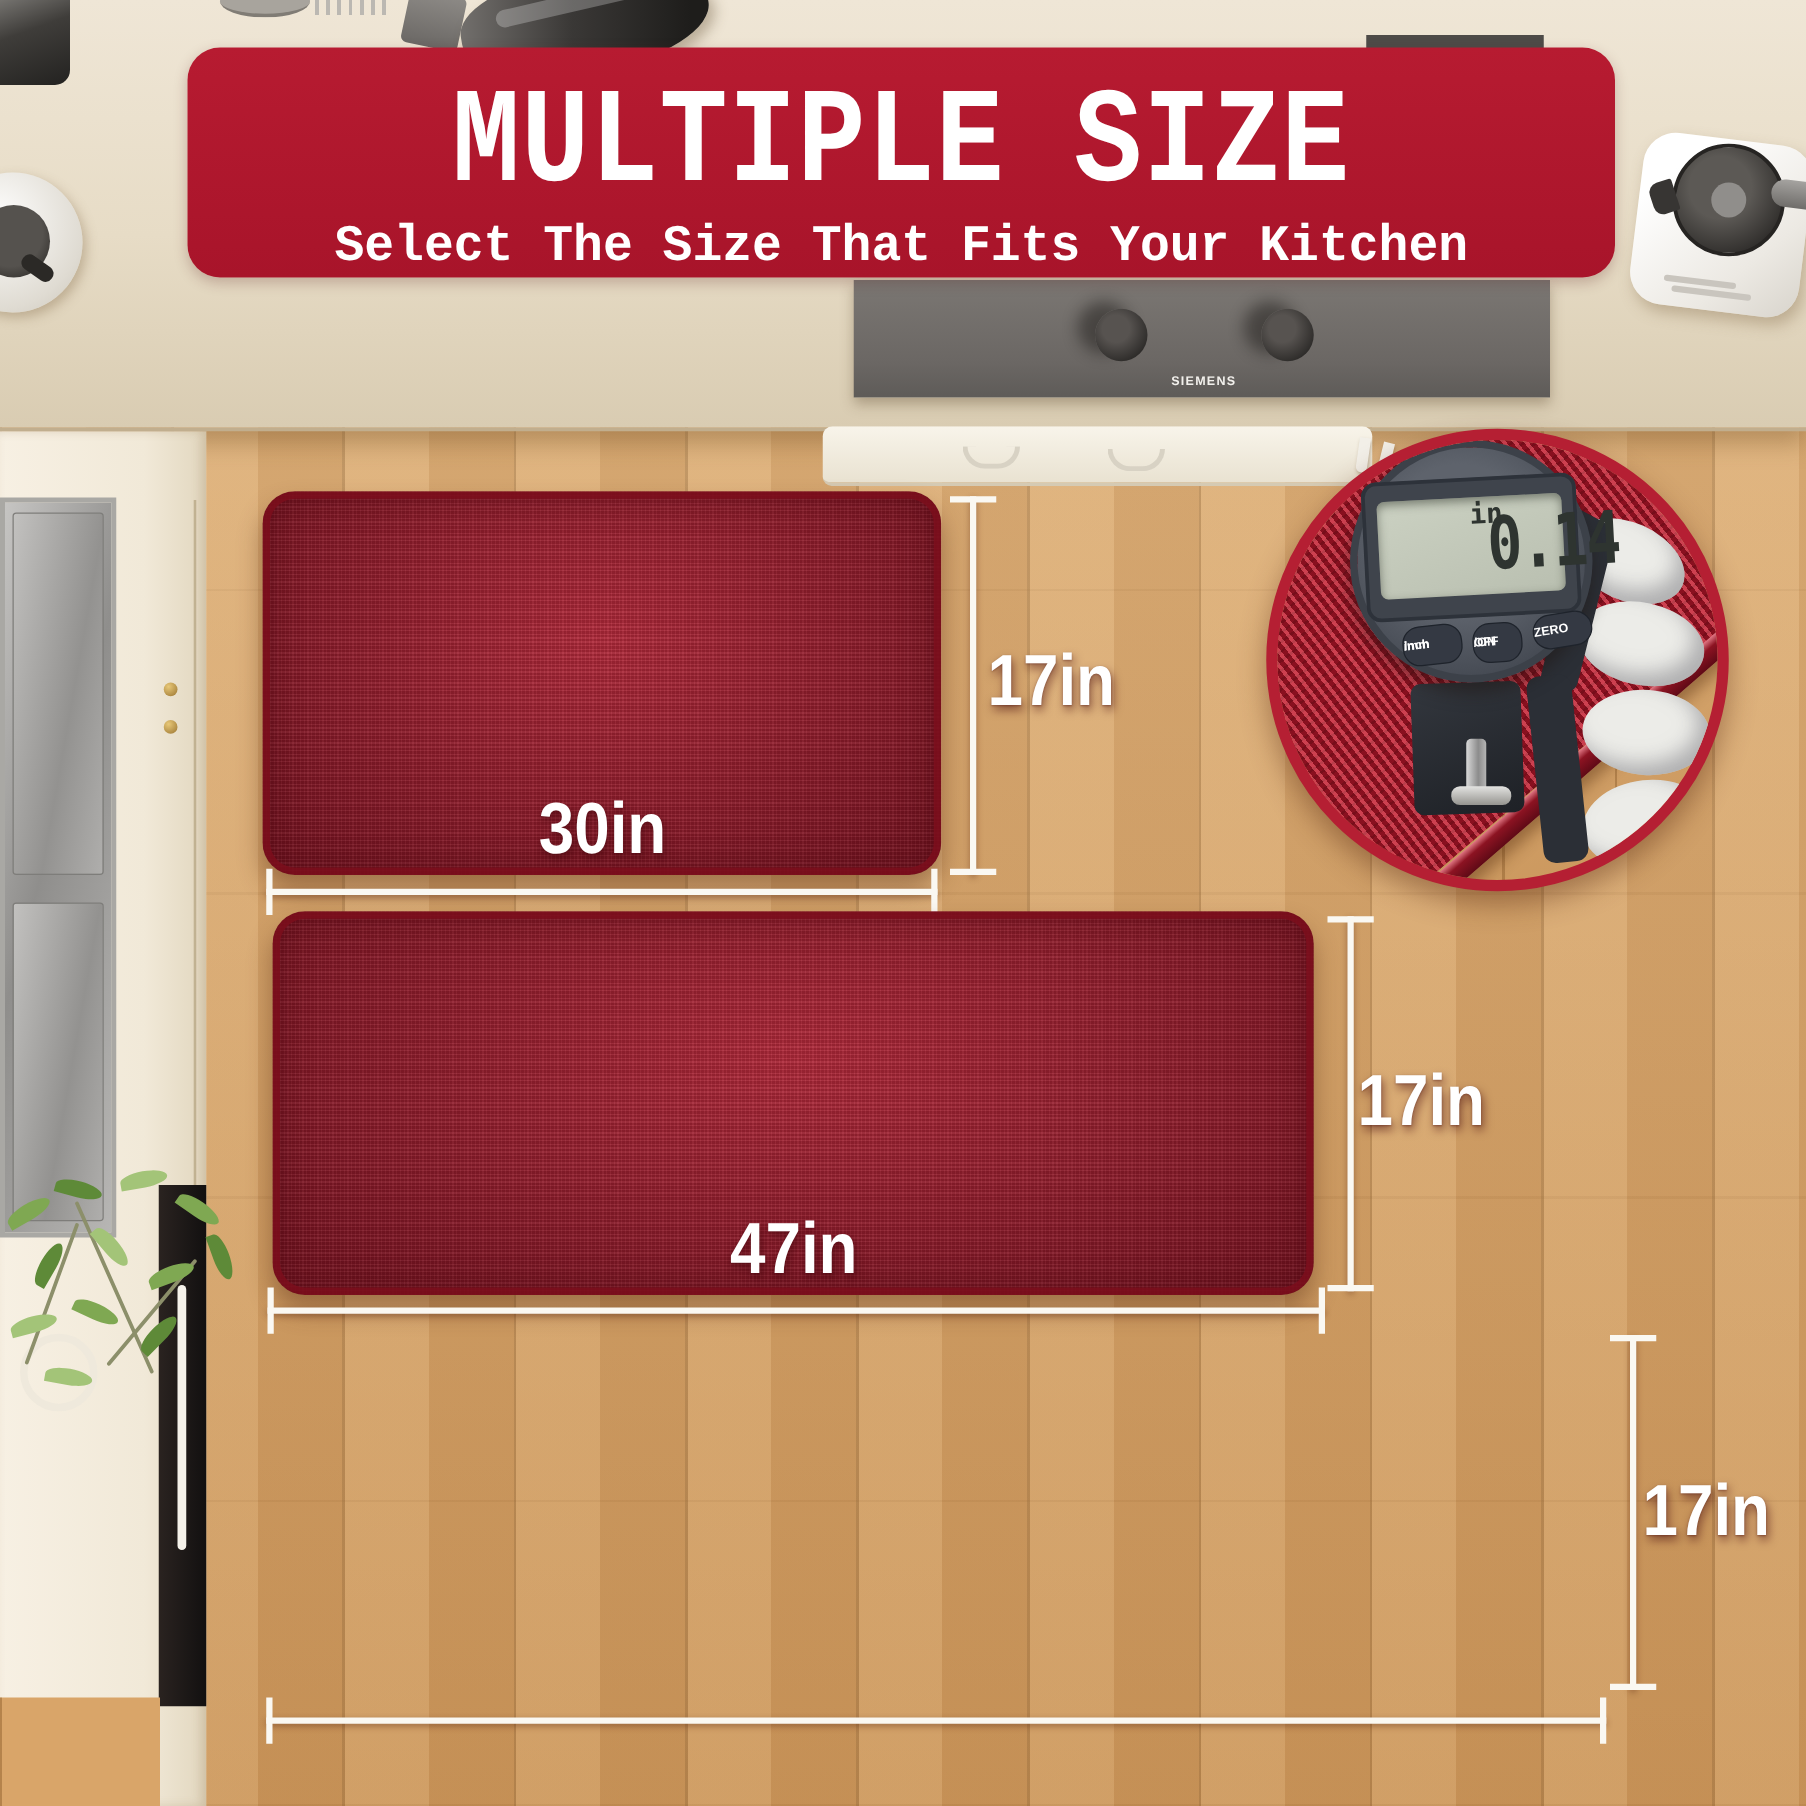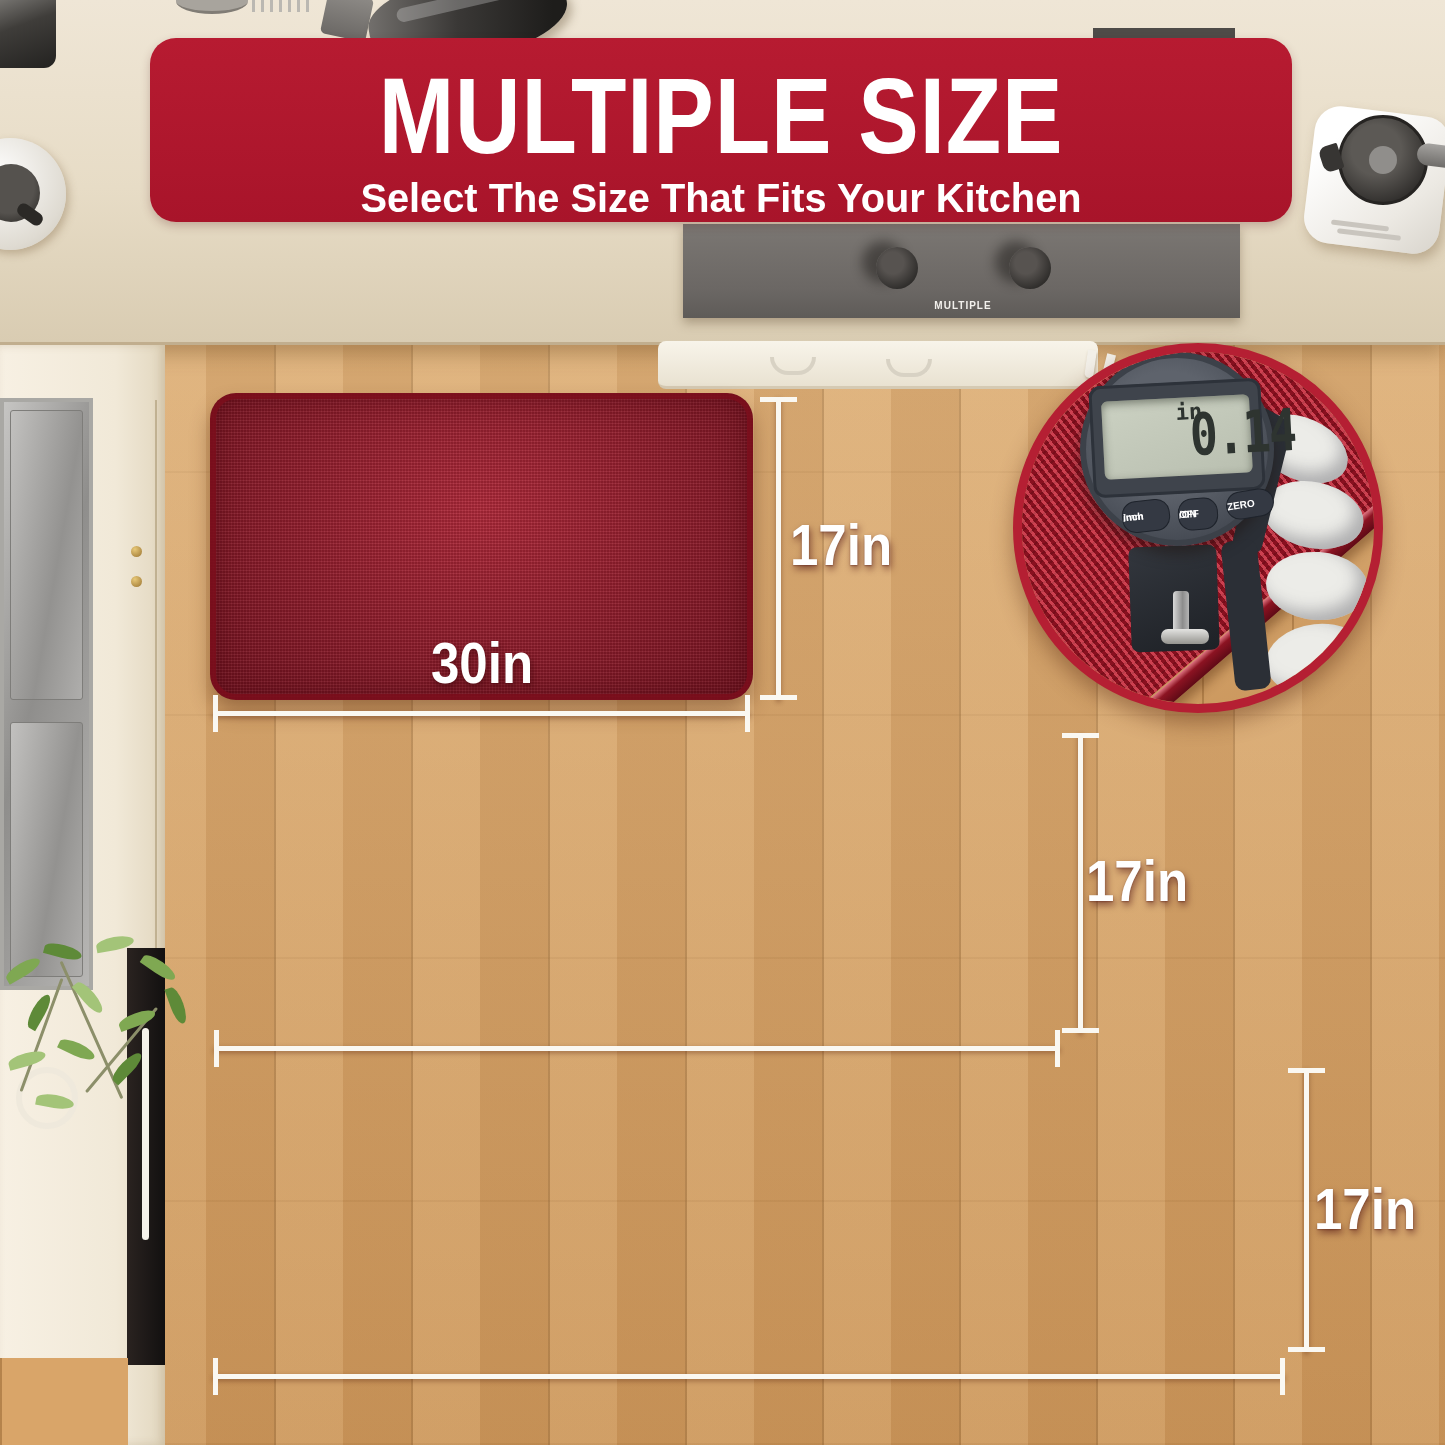--- a/index.html
+++ b/index.html
@@ -73,21 +73,21 @@
     background:linear-gradient(180deg,#F8F4EA,#E9E2D1);border-bottom:3px solid #D5CAB3;}
   .drawer .dh{border:4px solid #D8D2C4;border-top:none;border-radius:0 0 22px 22px;background:transparent;}
   .drawer .h1{left:112px;top:16px;width:46px;height:18px;}
   .drawer .h2{left:228px;top:18px;width:46px;height:18px;}
   .hook{background:#F2EFE8;border-radius:0 0 6px 6px;box-shadow:1px 2px 3px rgba(120,90,50,.4);}
   .hk1{left:1086px;top:350px;width:9px;height:28px;transform:rotate(8deg);}
   .hk2{left:1104px;top:354px;width:9px;height:26px;transform:rotate(14deg);}
 
   
   .banner{left:150px;top:38px;width:1142px;height:184px;border-radius:26px;
-    background:linear-gradient(180deg,#B71B31,#A8142A);box-shadow:0 4px 10px rgba(90,30,30,.25);}
+    background:linear-gradient(180deg,#B71B31,#A8142A);box-shadow:0 4px 10px rgba(90,30,30,.25);font-family:Liberation Mono, monospace;}
   .banner-title{left:0;top:24px;width:100%;text-align:center;color:#FFFFFF;
     font-size:108px;font-weight:bold;letter-spacing:1px;transform:scaleX(.84);line-height:1;}
   .banner-subtitle{left:0;top:140px;width:100%;text-align:center;color:#FFFFFF;
     font-size:41px;font-weight:bold;transform:scaleX(.97);line-height:1;}
 
   
   .cabinet{left:0;top:345px;width:165px;height:1100px;
     background:linear-gradient(90deg,#F7F0E3 0%,#F1E9D8 70%,#E2D7BF 100%);
     box-shadow:inset -4px 0 8px rgba(150,125,85,.25);}
   .cab-line{left:155px;top:55px;width:2px;height:560px;background:rgba(160,140,100,.5);}
@@ -224,21 +224,21 @@
   </div>
   <div class="bowl"></div>
   <div class="rack"></div>
   <div class="tool"></div>
   <div class="iron"></div>
   <div class="hood-sliver"></div>
 
   <div class="cooktop">
     <div class="knob k1"></div>
     <div class="knob k2"></div>
-    <div class="brand">MULTIPLE</div>
+    <div class="brand">SIEMENS</div>
   </div>
 
   <div class="kettle-right">
     <div class="kr-body"></div>
     <div class="kr-disc"></div>
     <div class="kr-hub"></div>
     <div class="kr-spout"></div>
     <div class="kr-handle"></div>
     <div class="kr-slot s1"></div>
     <div class="kr-slot s2"></div>
@@ -289,20 +289,23 @@
     <div class="leaf lfC l12"></div>
   </div>
 
   <div class="mat mat1">
     <div class="size-label wlabel">30in</div>
   </div>
   <div class="dim dim-v v1"></div>
   <div class="size-label hlabel hl1">17in</div>
   <div class="dim dim-h h1"></div>
 
+  <div class="mat mat2">
+    <div class="size-label wlabel">47in</div>
+  </div>
   <div class="dim dim-v v2"></div>
   <div class="size-label hlabel hl2">17in</div>
   <div class="dim dim-h h2"></div>
 
   <div class="dim dim-v v3"></div>
   <div class="size-label hlabel hl3">17in</div>
   <div class="dim dim-h h3"></div>
 
   <div class="inset">
     <div class="inset-mat"></div>

